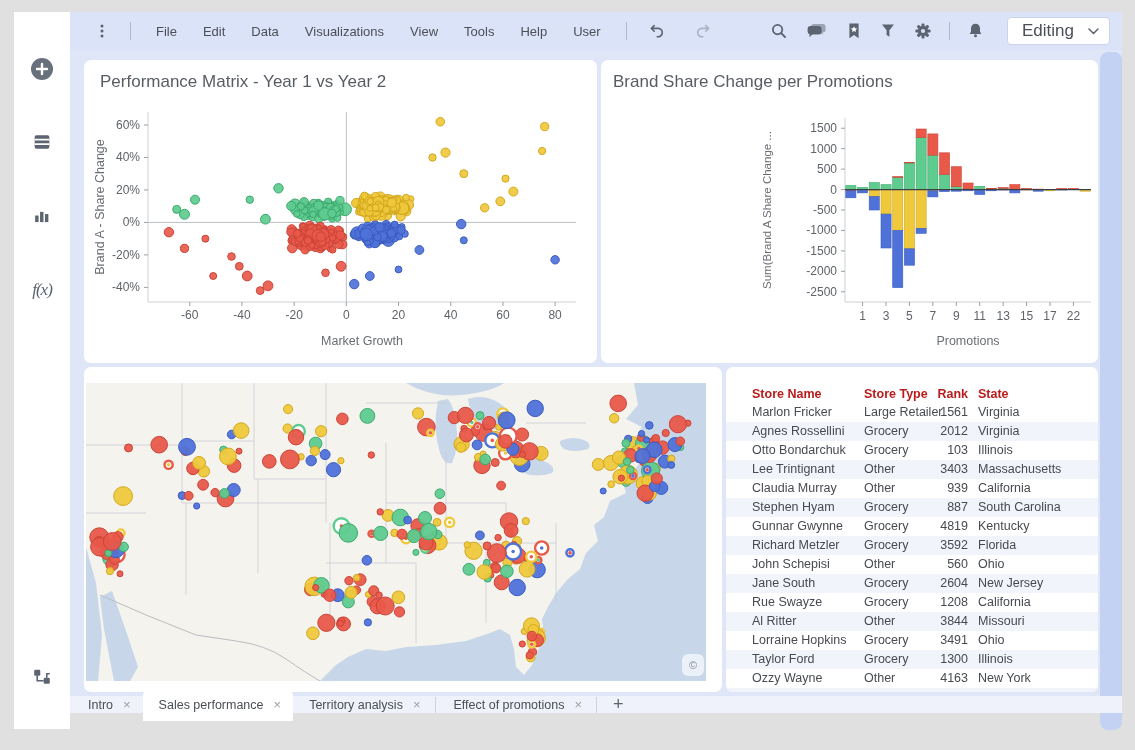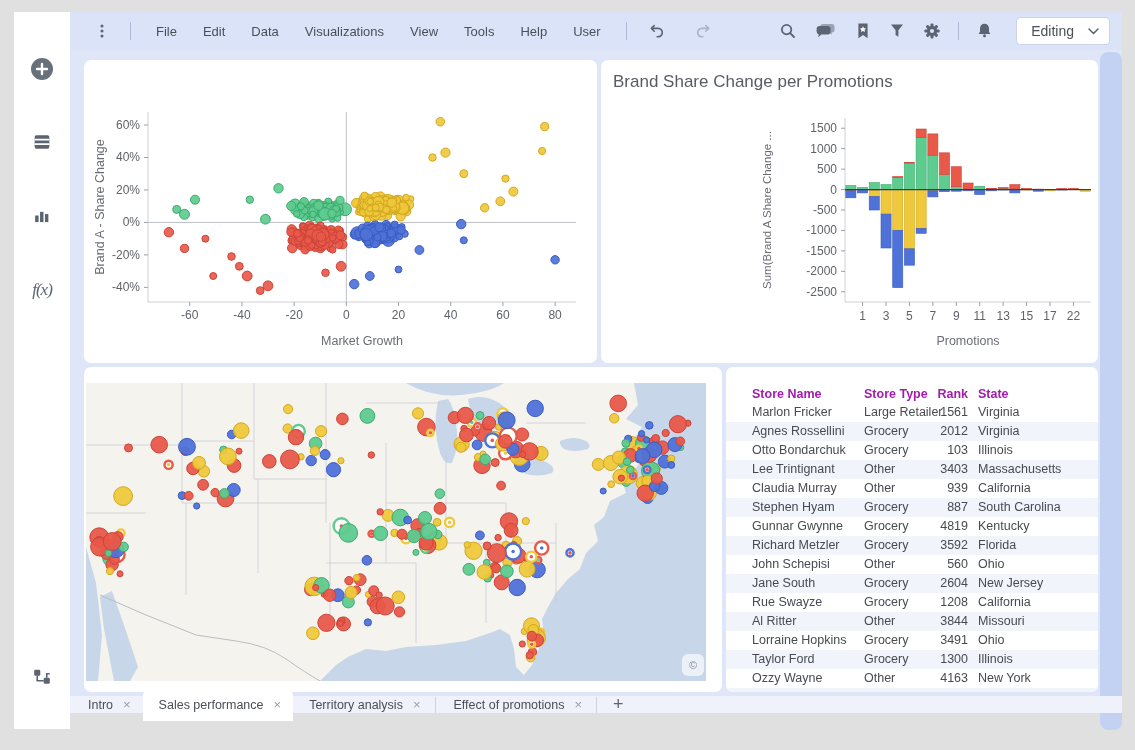--- a/index.html
+++ b/index.html
@@ -8,33 +8,33 @@
   
   .sidebar{position:absolute;left:0;top:0;width:56px;height:717px;background:#ffffff;z-index:3;}
   .side-btn{position:absolute;left:0;width:56px;height:44px;display:flex;align-items:center;justify-content:center;background:none;border:none;cursor:pointer;padding:0;}
   .fx{font-family:"Liberation Serif",serif;font-style:italic;font-size:17px;color:#5b6470;letter-spacing:-1px;}
   
   .main{position:absolute;left:56px;top:0;width:1052px;height:717px;}
   .toolbar{position:absolute;left:0;top:0;width:1052px;height:38px;background:#dbe3f8;display:flex;align-items:center;}
   .tb-sep{width:1px;height:18px;background:#aeb9d6;margin:0 12px;}
   .menu-item{font-size:13px;color:#4a4f58;padding:4px 13px;cursor:pointer;border:none;background:none;font-family:inherit;}
   .icon-btn{background:none;border:none;padding:4px 9px;cursor:pointer;display:flex;align-items:center;justify-content:center;}
-  .dropdown{display:flex;align-items:center;gap:14px;background:#ffffff;border:1px solid #ccd3e4;border-radius:4px;height:26px;padding:0 10px 0 14px;margin:0 12px 0 14px;font-size:14px;color:#4a4f58;cursor:pointer;}
+  .dropdown{display:flex;align-items:center;gap:14px;background:#ffffff;border:1px solid #ccd3e4;border-radius:4px;height:26px;padding:0 10px 0 14px;margin:0 12px 0 14px;font-size:17px;color:#4a4f58;cursor:pointer;}
   
   .content{position:absolute;left:0;top:38px;width:1052px;height:646px;background:#dfe6f7;}
   .panel{position:absolute;background:#ffffff;border-radius:7px;overflow:hidden;}
   .panel h2{margin:0;position:absolute;left:16px;top:12px;font-size:17px;font-weight:400;color:#585d64;}
   .scroll-strip{position:absolute;left:1030px;top:2px;width:22px;height:678px;background:#c3d2f3;border-radius:8px;}
   .legend{position:absolute;left:20px;top:56px;}
   .legend-item{display:flex;align-items:center;gap:9px;height:21px;cursor:pointer;}
   .legend-chip{width:13px;height:13px;border-radius:50%;}
   .legend-label{font-size:12.5px;color:#4a4e55;}
   .attr-btn{position:absolute;right:18px;bottom:16px;width:22px;height:22px;border-radius:6px;background:rgba(238,243,250,0.92);border:none;color:#8a8f99;font-size:11px;cursor:pointer;line-height:22px;text-align:center;padding:0;}
   
-  .thead{position:absolute;left:0;top:18px;width:100%;height:18px;font-weight:bold;color:#a21caf;font-size:12.5px;}
+  .thead{position:absolute;left:0;top:18px;width:100%;height:18px;font-weight:bold;color:#b91c1c;font-size:12.5px;}
   .tbody{position:absolute;left:0;top:36px;width:100%;height:289px;}
   .trow{position:absolute;left:0;width:100%;height:19px;font-size:12.5px;color:#474a50;cursor:pointer;}
   .trow.stripe{background:#f1f4fb;padding-left:9px;}
   .tc{position:absolute;top:0;line-height:19px;white-space:nowrap;overflow:hidden;}
   .tc-name{left:26px;width:108px;}
   .tc-type{left:138px;width:92px;}
   .tc-rank{left:178px;width:64px;text-align:right;}
   .tc-state{left:252px;width:112px;}
   .thead .tc{line-height:18px;}
   
@@ -174,20 +174,21 @@
           <span>Editing</span>
           <svg width="11" height="7" viewBox="0 0 11 7">
               <path d="M1 1l4.5 4.5L10 1" stroke="#5b6470" stroke-width="1.5" fill="none" stroke-linecap="round"></path>
             </svg>
         </div>
       </div>
 
       <div class="content">
 
         <section class="panel" style="left:14px;top:10px;width:513px;height:303px">
+          <h2>Performance Matrix - Year 1 vs Year 2</h2>
           <svg id="scatter-svg" width="513" height="303">
               <line x1="262.3414634146342" x2="262.3414634146342" y1="52" y2="242" stroke="#bdc1c6" stroke-width="1"></line>
               <line x1="64" x2="492" y1="162.4273504273504" y2="162.4273504273504" stroke="#bdc1c6" stroke-width="1"></line>
               <line x1="64" x2="64" y1="52" y2="242" stroke="#cdd0d4" stroke-width="1"></line>
               <line x1="64" x2="492" y1="242" y2="242" stroke="#cdd0d4" stroke-width="1"></line>
               <line x1="60" x2="64" y1="64.99145299145297" y2="64.99145299145297" stroke="#9aa0a6"></line>
               <text x="56" y="68.99145299145297" font-size="12" fill="#5f6368" font-family="&quot;Liberation Sans&quot;,sans-serif" text-anchor="end">60%</text>
               <line x1="60" x2="64" y1="97.47008547008548" y2="97.47008547008548" stroke="#9aa0a6"></line>
               <text x="56" y="101.47008547008548" font-size="12" fill="#5f6368" font-family="&quot;Liberation Sans&quot;,sans-serif" text-anchor="end">40%</text>
               <line x1="60" x2="64" y1="129.94871794871796" y2="129.94871794871796" stroke="#9aa0a6"></line>

